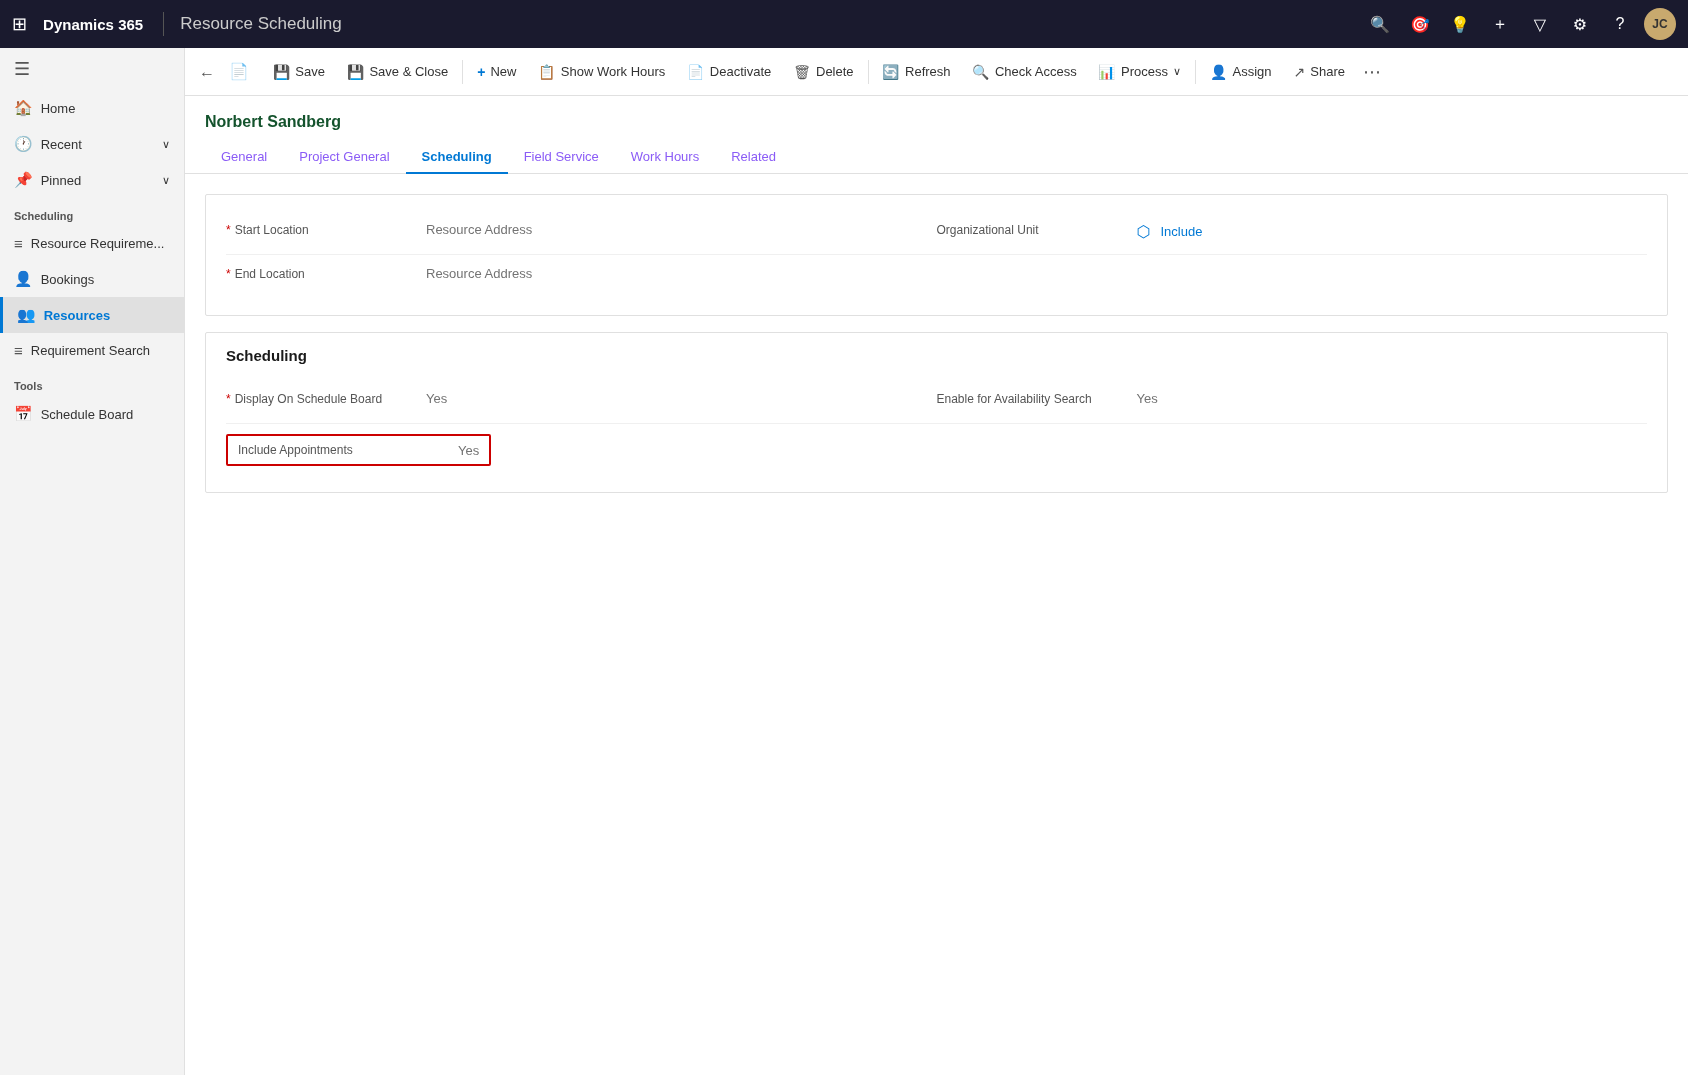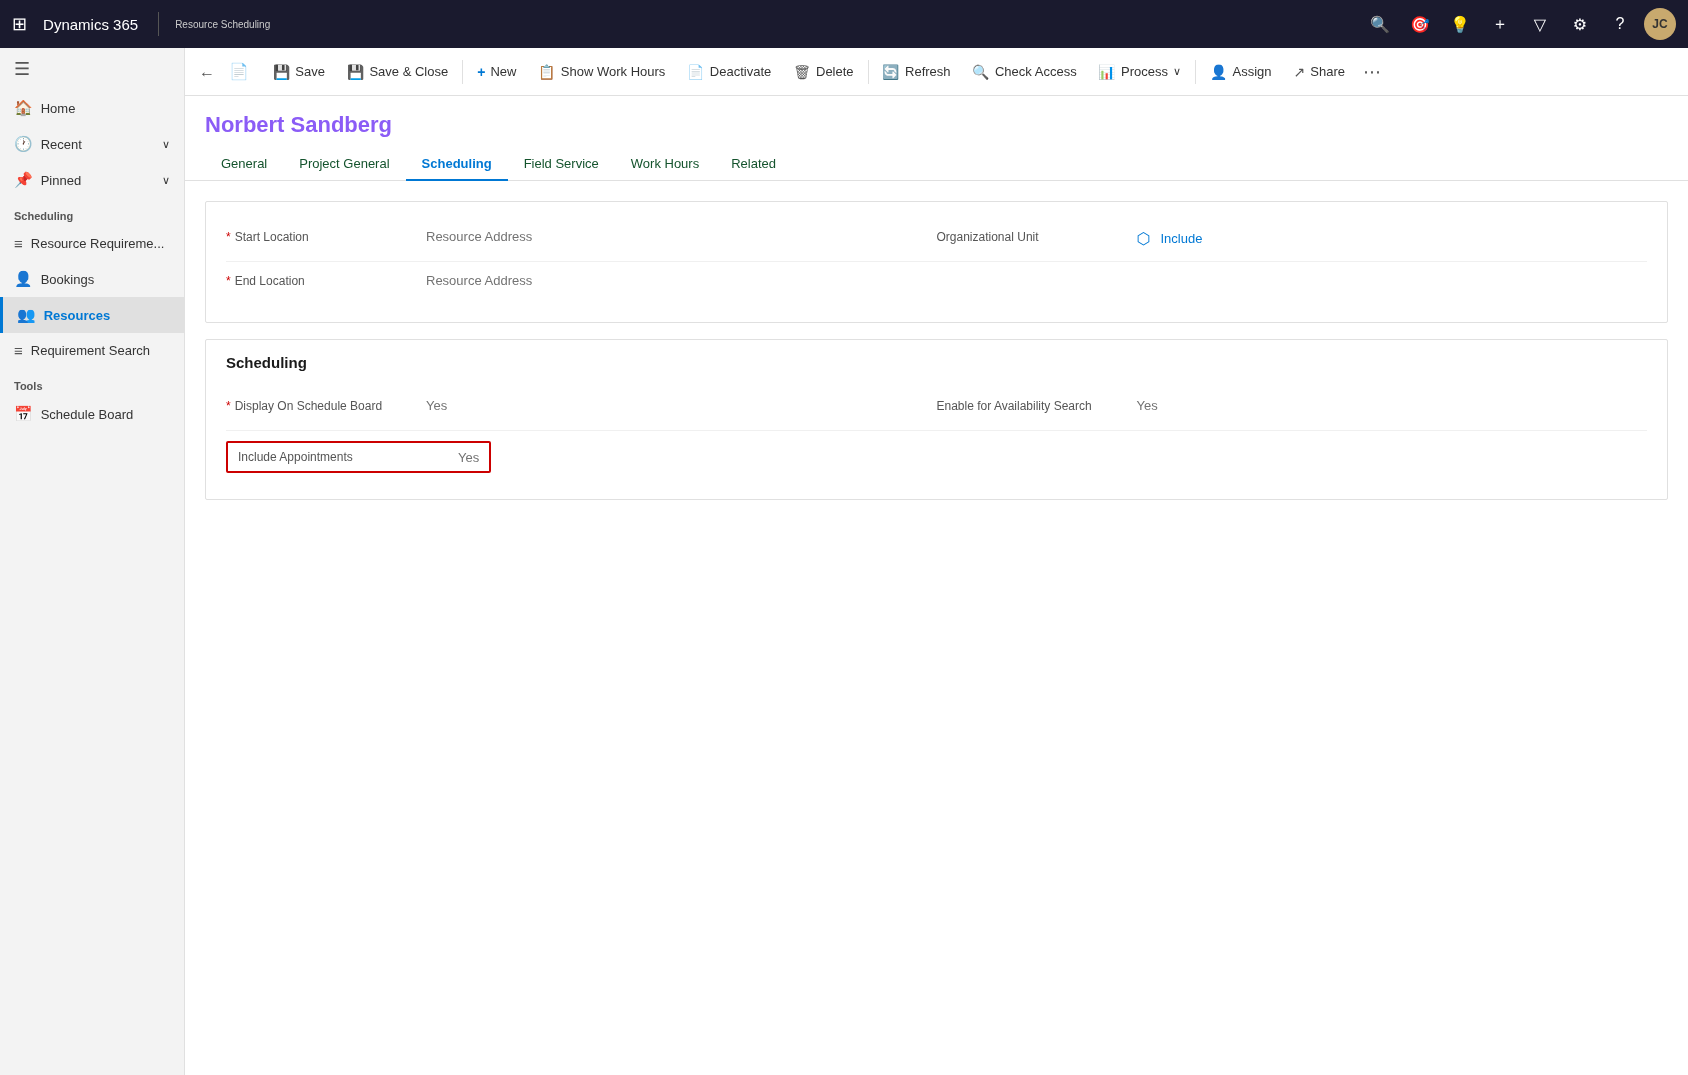--- a/index.html
+++ b/index.html
@@ -10,23 +10,23 @@
       background: #1a1a2e;
       color: #fff;
       height: 48px;
       display: flex;
       align-items: center;
       padding: 0 12px;
       gap: 8px;
       flex-shrink: 0;
     }
     .top-nav .waffle-icon { font-size: 18px; cursor: pointer; margin-right: 8px; }
-    .top-nav .app-title { font-size: 15px; font-weight: 400; color: #fff; margin-right: 4px; }
+    .top-nav .app-title { font-size: 15px; font-weight: 700; color: #fff; margin-right: 4px; }
     .top-nav .divider-v { width: 1px; height: 24px; background: #555; margin: 0 8px; }
-    .top-nav .module-name { font-size: 10px; color: #ccc; }
+    .top-nav .module-name { font-size: 17px; color: #ccc; }
     .top-nav .spacer { flex: 1; }
     .top-nav .nav-icon { width: 32px; height: 32px; display: flex; align-items: center; justify-content: center; cursor: pointer; color: #fff; font-size: 16px; border-radius: 4px; }
     .top-nav .avatar { width: 32px; height: 32px; border-radius: 50%; background: #c8a96e; display: flex; align-items: center; justify-content: center; font-size: 12px; font-weight: 600; color: #333; cursor: pointer; }
 
     
     .layout { display: flex; flex: 1; overflow: hidden; }
 
     
     .sidebar {
       width: 185px;
@@ -92,44 +92,44 @@
     .cmd-more { font-size: 18px; color: #555; cursor: pointer; padding: 0 6px; }
     .cmd-nav { display: flex; gap: 2px; margin-right: 6px; }
     .cmd-nav-btn { background: none; border: none; cursor: pointer; font-size: 16px; color: #555; padding: 4px 6px; border-radius: 3px; }
 
     
     .page-header {
       padding: 16px 20px 0;
       flex-shrink: 0;
     }
     .page-header .entity-name {
-      font-size: 22px;
+      font-size: 16px;
       font-weight: 600;
-      color: #8b5cf6;
+      color: #14532d;
       line-height: 1.2;
     }
     .page-header .entity-type {
       font-size: 12px;
       color: #666;
       margin-top: 2px;
     }
 
     
     .tabs-bar {
       display: flex;
       gap: 0;
       padding: 10px 20px 0;
       border-bottom: 1px solid #e0e0e0;
       flex-shrink: 0;
     }
     .tab {
       padding: 8px 16px;
       cursor: pointer;
       font-size: 13px;
-      color: #14532d;
+      color: #8b5cf6;
       border-bottom: 2px solid transparent;
       margin-bottom: -1px;
     }
     .tab.active { color: #0078d4; border-bottom: 2px solid #0078d4; font-weight: 600; }
 
     
     .form-content {
       flex: 1;
       overflow-y: auto;
       padding: 20px;

